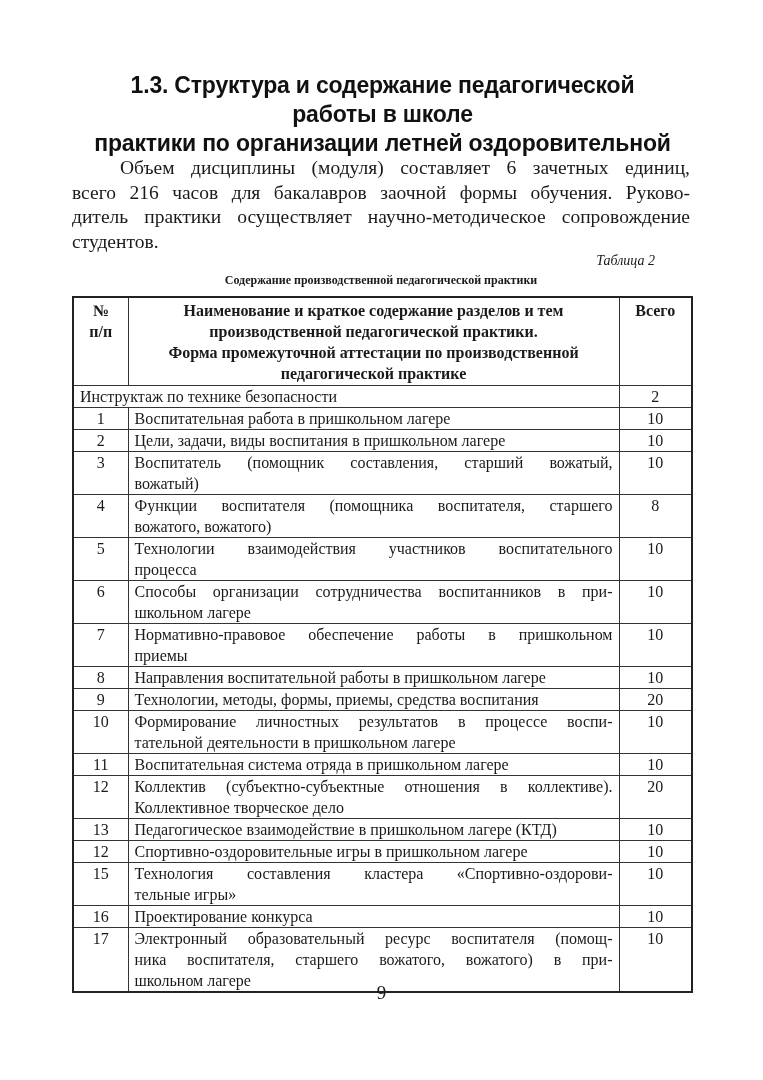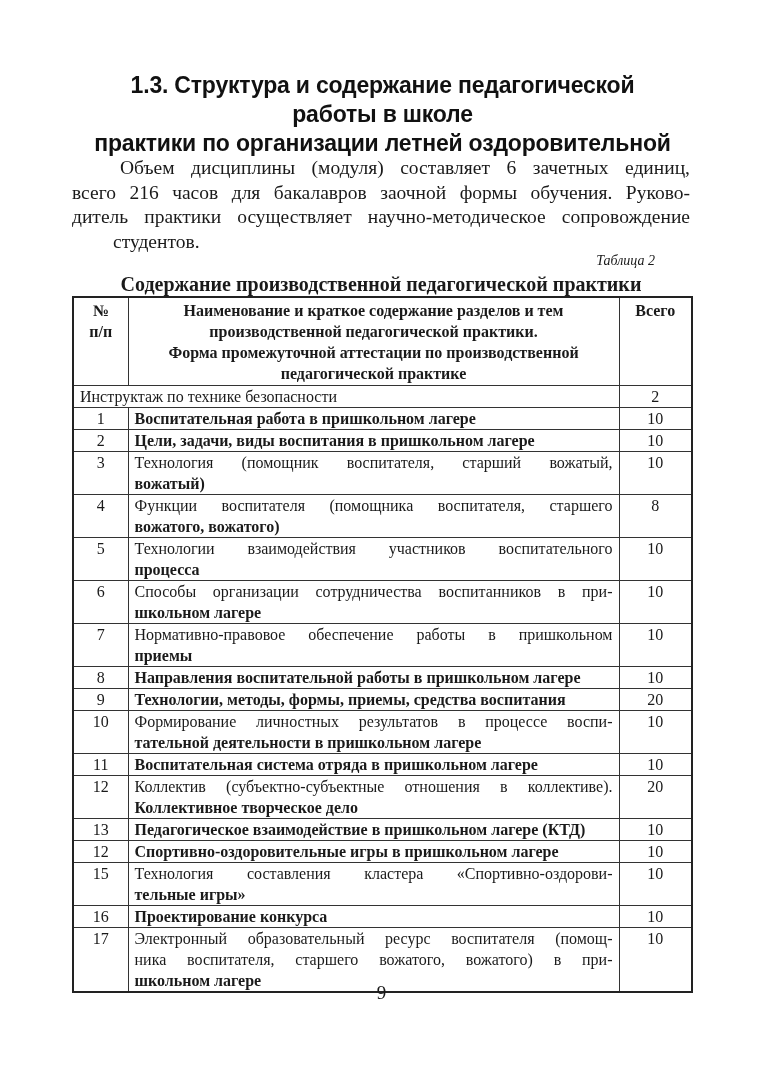--- a/index.html
+++ b/index.html
@@ -40,39 +40,39 @@
       top: 156px;
       width: 618px;
       font-family: "Liberation Serif", serif;
       font-size: 19.5px;
       line-height: 24.5px;
       text-align: justify;
       color: #1a1a1a;
     }
     .para span { display: block; text-align: justify; text-align-last: justify; }
     .para span.first { text-indent: 48px; }
-    .para span.last { text-align-last: left; margin-left: 41px; }
+    .para span.last { text-align-last: left; }
     .table-label {
       position: absolute;
       right: 73px;
       top: 253px;
       font-family: "Liberation Serif", serif;
       font-style: italic;
       font-size: 14px;
       color: #1a1a1a;
     }
     .table-caption {
       position: absolute;
       left: 72px;
       top: 273px;
       width: 618px;
       text-align: center;
       font-family: "Liberation Serif", serif;
       font-weight: bold;
-      font-size: 20px;
+      font-size: 12px;
       color: #1a1a1a;
     }
     table.content {
       position: absolute;
       left: 72px;
       top: 296px;
       width: 619px;
       border-collapse: collapse;
       font-family: "Liberation Serif", serif;
       font-size: 16px;
@@ -92,21 +92,21 @@
       padding-top: 2px;
       padding-bottom: 1px;
     }
     col.c-num { width: 55px; }
     col.c-name { width: 491px; }
     col.c-total { width: 73px; }
     td.num { text-align: center; padding: 0 2px; }
     td.total { text-align: center; }
     td.name { text-align: justify; text-align-last: left; padding-left: 7px; padding-right: 7px; }
     td.name span.jl { display: block; text-align: justify; text-align-last: justify; }
-    td.name span.ll { display: block; text-align-last: left; font-weight: bold; }
+    td.name span.ll { display: block; text-align-last: left; }
     td.wide { text-align: left; padding-left: 2px; }
     th span { display: block; }
     .page-number {
       position: absolute;
       left: 0;
       top: 982px;
       width: 763px;
       text-align: center;
       font-family: "Liberation Serif", serif;
       font-size: 19px;
@@ -170,21 +170,21 @@
         <tr>
           <td class="num">2</td>
           <td class="name">
             <span class="ll">Цели, задачи, виды воспитания в пришкольном лагере</span>
           </td>
           <td class="total">10</td>
         </tr>
         <tr>
           <td class="num">3</td>
           <td class="name">
-            <span class="jl">Технология (помощник воспитателя, старший вожатый,</span>
+            <span class="jl">Воспитатель (помощник составления, старший вожатый,</span>
             <span class="ll">вожатый)</span>
           </td>
           <td class="total">10</td>
         </tr>
         <tr>
           <td class="num">4</td>
           <td class="name">
             <span class="jl">Функции воспитателя (помощника воспитателя, старшего</span>
             <span class="ll">вожатого, вожатого)</span>
           </td>

